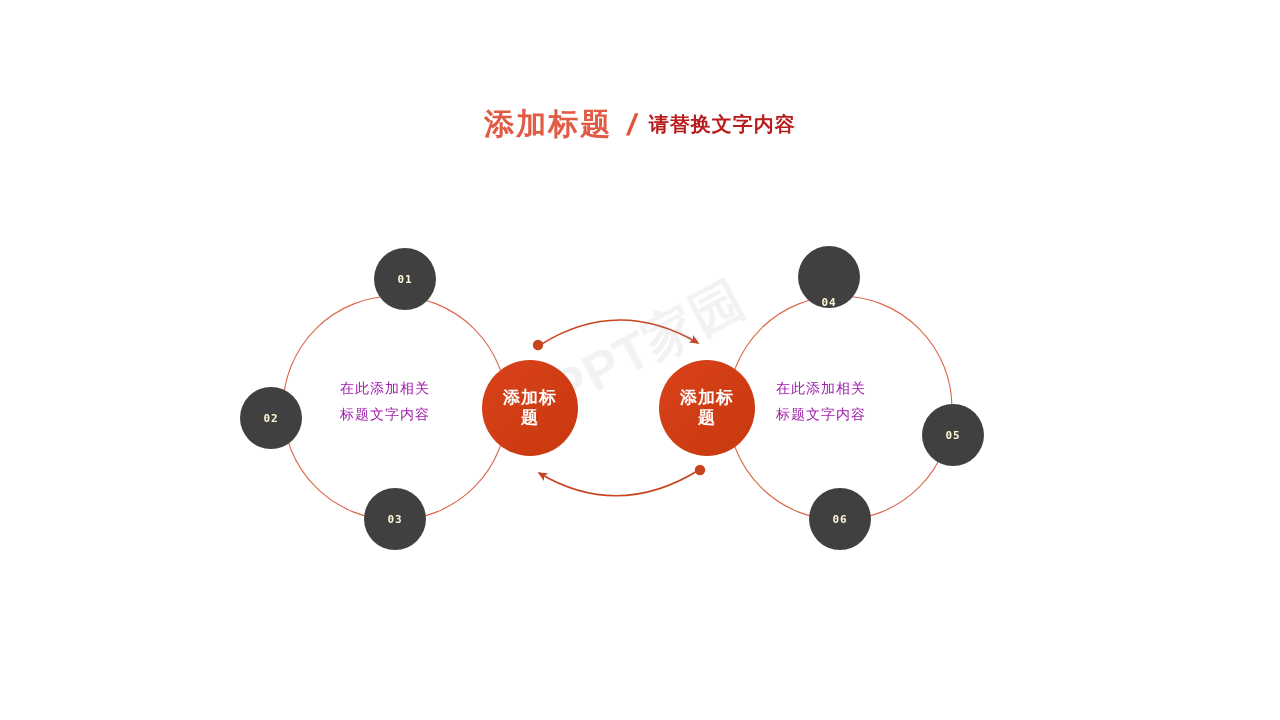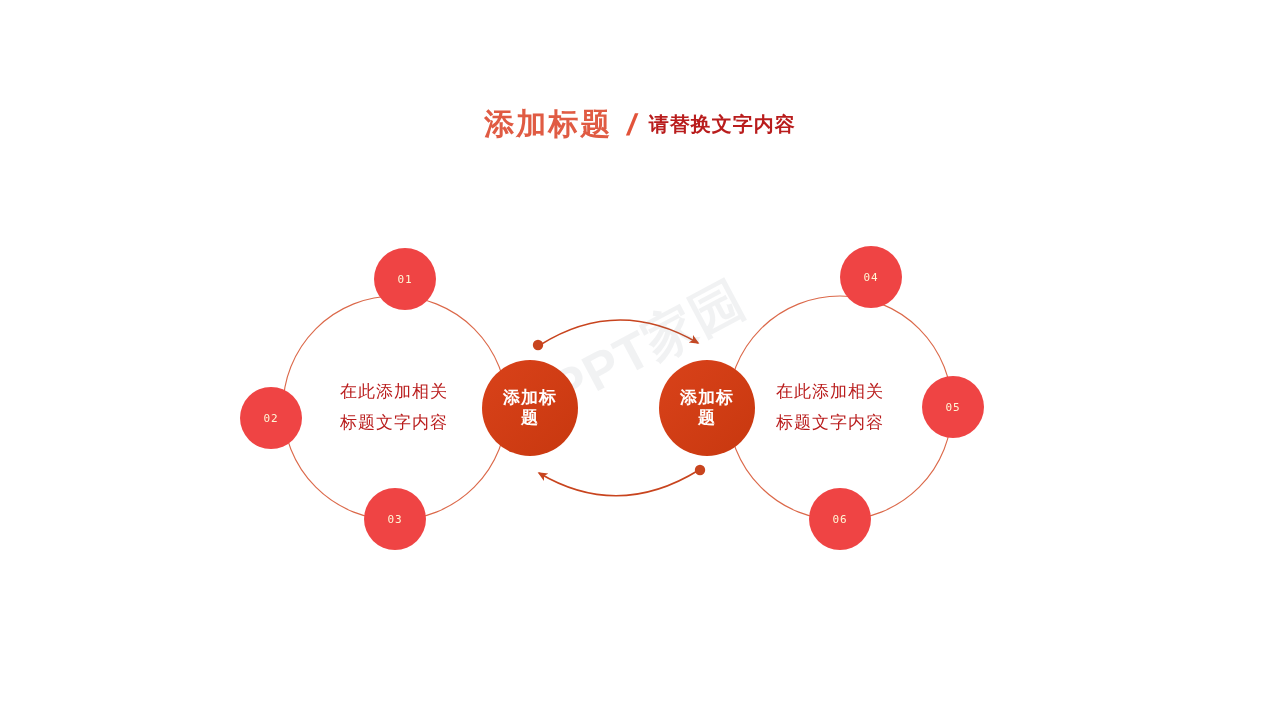--- a/index.html
+++ b/index.html
@@ -78,21 +78,22 @@
     position: absolute;
     border-radius: 50%;
     display: flex;
     align-items: center;
     justify-content: center;
     box-sizing: border-box;
   }
   .node-num {
     width: 62px;
     height: 62px;
-    background: #ef4444;
+    background: #404040;
+    font-weight: bold;
   }
   .node-num .num-label {
     font-family: "DejaVu Sans Mono", monospace;
     font-size: 11px;
     color: #fff7d6;
     letter-spacing: 1px;
     line-height: 1;
   }
 
   .node-center {
@@ -107,22 +108,22 @@
     font-size: 17px;
     font-weight: bold;
     color: #ffffff;
     line-height: 1.18;
     letter-spacing: 1px;
   }
 
   
   .side-text {
     position: absolute;
-    font-size: 17px;
-    color: #b91c1c;
+    font-size: 14px;
+    color: #a21caf;
     line-height: 1.85;
     letter-spacing: 1px;
     white-space: nowrap;
   }
   .side-text .tl {
     display: block;
   }
   .side-text.left {
     text-align: left;
   }
@@ -196,25 +197,25 @@
   </div>
 
   <div class="node node-center" style="left:482px; top:360px;">
     <span class="center-label">添加标题</span>
   </div>
 
   <div class="node node-center" style="left:659px; top:360px;">
     <span class="center-label">添加标题</span>
   </div>
 
-  <div class="node node-num" style="left:840px; top:246px;">
+  <div class="node node-num" style="left:798px; top:246px;align-items:flex-end;">
     <span class="num-label">04</span>
   </div>
 
-  <div class="node node-num" style="left:922px; top:376px;justify-content:center;">
+  <div class="node node-num" style="left:922px; top:404px;justify-content:center;">
     <span class="num-label">05</span>
   </div>
 
   <div class="node node-num" style="left:809px; top:488px;align-items:center;">
     <span class="num-label">06</span>
   </div>
 
   <div class="side-text right" style="left:776px; top:376px;">
     <span class="tl">在此添加相关</span>
     <span class="tl">标题文字内容</span>

